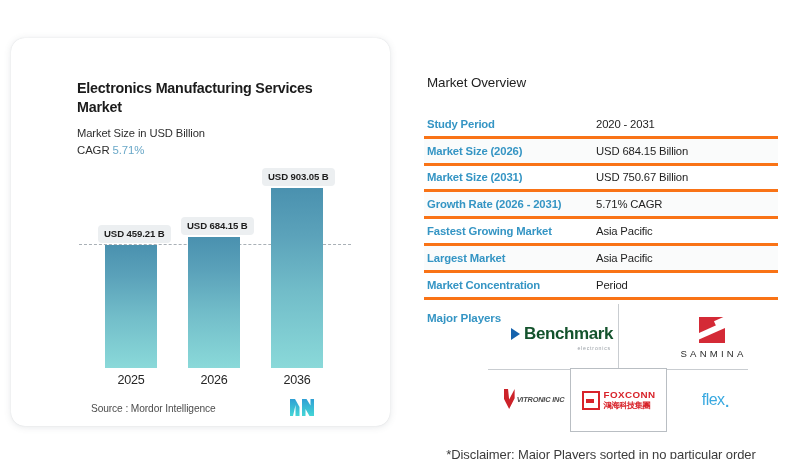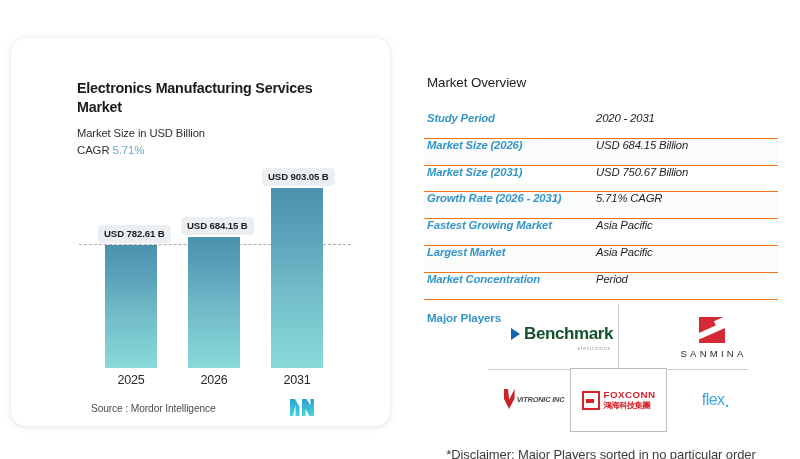--- a/index.html
+++ b/index.html
@@ -78,24 +78,23 @@
   .mi-logo { position: absolute; left: 279px; top: 361px; width: 24px; height: 17px; }
 
   
   .right { position: absolute; left: 424px; top: 0; width: 376px; height: 459px; }
   .overview-title {
     position: absolute; left: 3px; top: 47px;
     font-size: 13.4px; color: #1e1e1e; letter-spacing: -0.1px;
   }
   .ovtable { position: absolute; left: 0px; top: 84px; width: 354px; }
   .ovrow {
-    position: relative; display: flex; 
+    position: relative; display: flex; align-items: center;
     height: 26.8px;
-    border-bottom: 1px solid #f97316;
-    font-style: italic;
+    border-bottom: 3px solid #f97316;
   }
   .ovrow.alt { background: #fafbfb; }
   .ovlabel {
     width: 172px; padding-left: 3px;
     font-size: 11.3px; font-weight: bold; color: #3595c4;
     letter-spacing: -0.15px; white-space: nowrap;
   }
   .ovvalue {
     font-size: 11.3px; color: #1f1f1f; letter-spacing: -0.15px; white-space: nowrap;
   }
@@ -210,29 +209,29 @@
       <span>CAGR</span><span class="cagr-val">5.71%</span>
     </div>
 
     <div class="plot">
       <div class="dashline"></div>
 
       <div class="bar bar-2025"></div>
       <div class="bar bar-2026"></div>
       <div class="bar bar-2031"></div>
 
-      <div class="vlabel vlabel-2025">USD 782.61 B</div>
+      <div class="vlabel vlabel-2025">USD 459.21 B</div>
       <div class="vlabel vlabel-2026">USD 684.15 B</div>
       <div class="vlabel vlabel-2031">USD 903.05 B</div>
     </div>
 
     <div class="xaxis">
       <div class="xtick xtick-0">2025</div>
       <div class="xtick xtick-1">2026</div>
-      <div class="xtick xtick-2">2031</div>
+      <div class="xtick xtick-2">2036</div>
     </div>
 
     <div class="source">Source :  Mordor Intelligence</div>
 
     <div class="mi-logo">
       <svg viewBox="0 0 48 34" width="24" height="17">
         <defs>
           <linearGradient id="mg1" x1="0" y1="0" x2="0" y2="1">
             <stop offset="0%" stop-color="#2e9fd4"></stop>
               <stop offset="100%" stop-color="#45d6d6"></stop>

